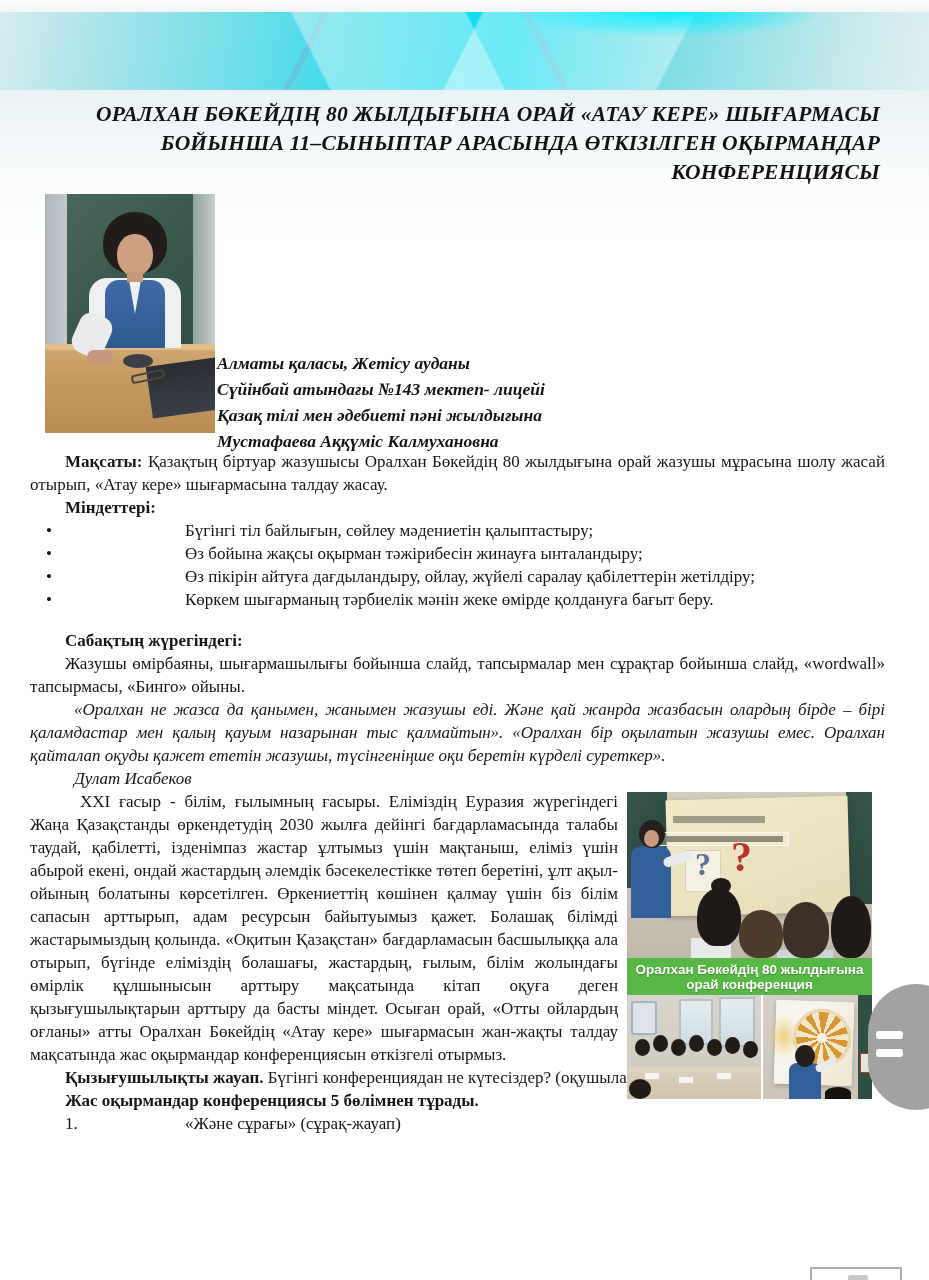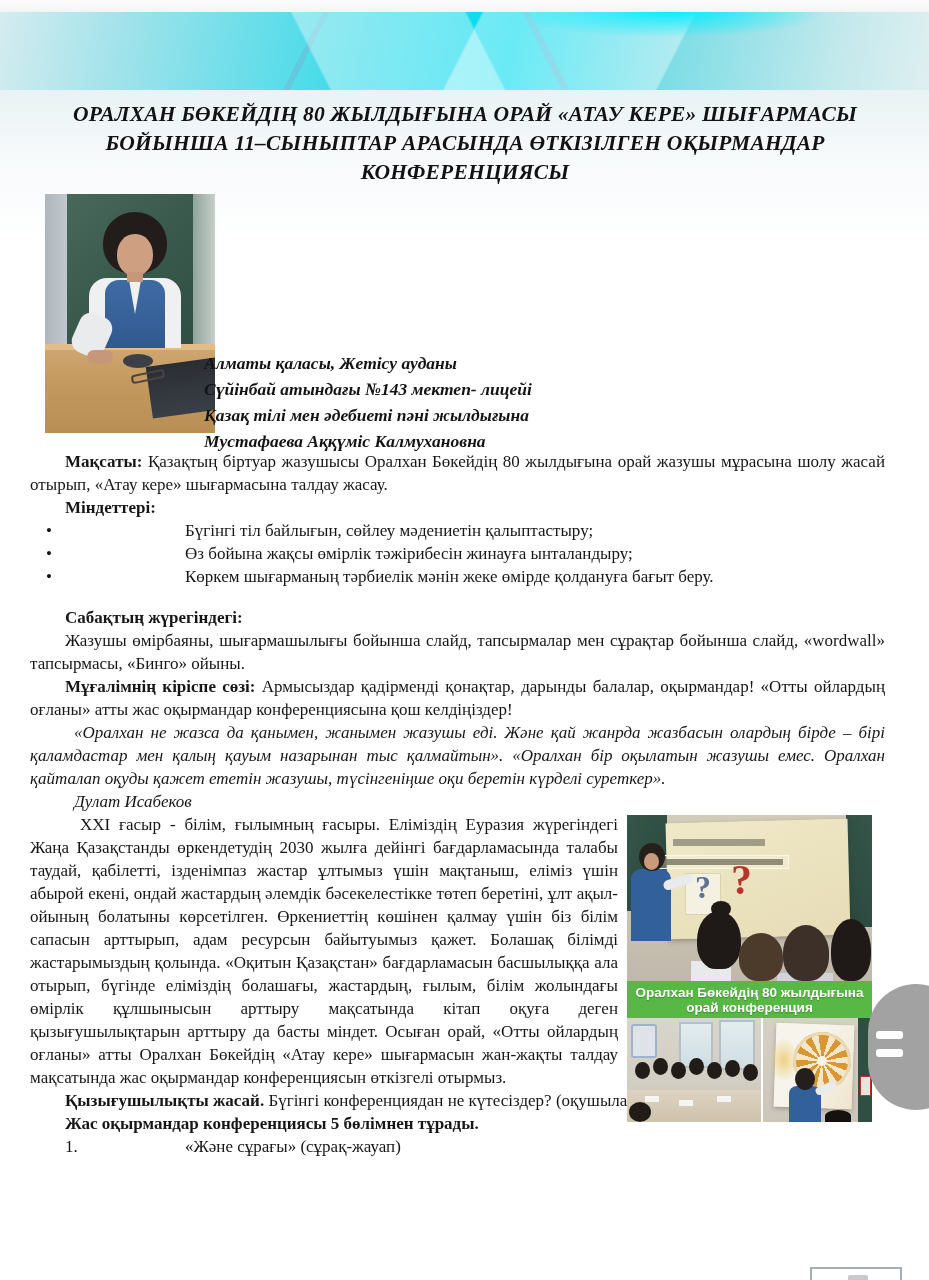--- a/index.html
+++ b/index.html
@@ -22,21 +22,21 @@
       linear-gradient(100deg,#d4ecef 0%,#9fe2ea 14%,#3fdbe9 38%,#00dcf0 55%,#7eddE6 72%,#c3e9ec 90%,#dfeff1 100%);
   }
   .banner-glow { position:absolute; left:55%; top:0; width:34%; height:26px;
     background:radial-gradient(ellipse at 50% 0%, rgba(0,238,255,.95), rgba(0,238,255,0) 70%); }
   .banner-fade { position:absolute; left:0; top:90px; width:100%; height:150px;
     background:linear-gradient(180deg,#e9f2f5 0%, #f7fafb 45%, #ffffff 100%); }
 
   
   .doc-title {
     position:absolute; left:50px; top:100px; width:830px;
-    text-align:center; font-weight:bold; font-style:italic;
+    text-align:right; font-weight:bold; font-style:italic;
     font-size:21.5px; line-height:29px; color:#121212; letter-spacing:.2px;
   }
 
   
   .teacher-photo { position:absolute; left:45px; top:194px; width:170px; height:239px;
     overflow:hidden; background:#c9cdd0; }
   .tp-wall { position:absolute; left:0; top:0; width:22px; height:160px; background:linear-gradient(90deg,#aeb6bc,#c2c9cd); }
   .tp-board { position:absolute; left:22px; top:0; width:148px; height:152px;
     background:linear-gradient(135deg,#47685a 0%,#3a5a4e 45%,#2f4d42 100%); }
   .tp-board-frame { position:absolute; left:148px; top:0; width:22px; height:152px; background:linear-gradient(90deg,#8fa49b,#c7cfcb); }
@@ -49,21 +49,21 @@
   .tp-shirt { position:absolute; left:44px; top:84px; width:92px; height:70px; border-radius:18px 18px 0 0; background:#eef0f2; }
   .tp-vest { position:absolute; left:60px; top:86px; width:60px; height:68px; border-radius:14px 14px 0 0; background:linear-gradient(180deg,#3f6ba5,#30598e); }
   .tp-vest-v { position:absolute; left:84px; top:86px; width:12px; height:34px; background:#eef0f2; clip-path:polygon(0 0,100% 0,50% 100%); }
   .tp-arm { position:absolute; left:30px; top:120px; width:34px; height:42px; border-radius:12px; background:#e9ebed; transform:rotate(24deg); }
   .tp-hand { position:absolute; left:42px; top:156px; width:26px; height:14px; border-radius:7px; background:#c7977b; }
   .tp-laptop { position:absolute; left:104px; top:168px; width:70px; height:52px; background:linear-gradient(180deg,#2a2d33,#3a3f47); transform:rotate(-8deg); }
   .tp-mouse { position:absolute; left:78px; top:160px; width:30px; height:14px; border-radius:50%; background:#3c4046; }
   .tp-glasses { position:absolute; left:86px; top:178px; width:34px; height:9px; border:2px solid #4a443c; border-radius:4px; background:transparent; transform:rotate(-12deg); }
 
   
-  .author-block { position:absolute; left:204px; top:350px; font-weight:bold; font-style:italic;
+  .author-block { position:absolute; left:217px; top:350px; font-weight:bold; font-style:italic;
     font-size:17.5px; line-height:26px; color:#131313; }
 
   
   .doc-body {
     position:absolute; left:30px; top:450px; width:855px;
     font-size:17px; line-height:23px; text-align:justify; color:#161616;
   }
   .doc-body p { margin:0; }
   .indent { text-indent:35px; }
   .indent-lg { text-indent:44px;font-style:italic; }
@@ -189,27 +189,27 @@
     <div>Мустафаева Аққүміс Калмухановна</div>
   </div>
 
   <div class="doc-body">
 
     <p class="indent"><span class="b">Мақсаты:</span> <span>Қазақтың біртуар жазушысы Оралхан Бөкейдің 80 жылдығына орай жазушы мұрасына шолу жасай отырып, «Атау кере» шығармасына талдау жасау.</span></p>
 
     <p class="indent"><span class="b">Міндеттері:</span></p>
 
     <p class="bullet-row">Бүгінгі тіл байлығын, сөйлеу мәдениетін қалыптастыру;</p>
-    <p class="bullet-row">Өз бойына жақсы өмірлік тәжірибесін жинауға ынталандыру;</p>
+    <p class="bullet-row">Өз бойына жақсы оқырман тәжірибесін жинауға ынталандыру;</p>
+    <p class="bullet-row">Өз пікірін айтуға дағдыландыру, ойлау, жүйелі саралау қабілеттерін жетілдіру;</p>
     <p class="bullet-row">Көркем шығарманың тәрбиелік мәнін жеке өмірде қолдануға бағыт беру.</p>
 
     <p class="indent gap-top"><span class="b">Сабақтың жүрегіндегі:</span></p>
     <p class="indent">Жазушы өмірбаяны, шығармашылығы бойынша слайд, тапсырмалар мен сұрақтар бойынша слайд, «wordwall» тапсырмасы, «Бинго» ойыны.</p>
 
-    <p class="indent"><span class="b">Мұғалімнің кіріспе сөзі:</span> <span>Армысыздар қадірменді қонақтар, дарынды балалар, оқырмандар! «Отты ойлардың оғланы» атты жас оқырмандар конференциясына қош келдіңіздер!</span></p>
 
     <p class="indent-lg">«Оралхан не жазса да қанымен, жанымен жазушы еді. Және қай жанрда жазбасын олардың бірде – бірі қаламдастар мен қалың қауым назарынан тыс қалмайтын». «Оралхан бір оқылатын жазушы емес. Оралхан қайталап оқуды қажет ететін жазушы, түсінгеніңше оқи беретін күрделі суреткер».</p>
     <p class="indent-lg">Дулат Исабеков</p>
 
     <div class="collage">
       <div class="cg-top">
         <div class="cg-board-l"></div>
         <div class="cg-board-r"></div>
         <div class="cg-screen"></div>
         <div class="cg-slide-line1"></div>
@@ -259,21 +259,21 @@
         <div class="cg-poster2"></div>
         <div class="cg-t2-vest"></div>
         <div class="cg-t2-hair"></div>
         <div class="cg-t2-arm"></div>
         <div class="dk1"></div>
       </div>
     </div>
 
     <p class="indent" style="text-indent:50px;">XXI ғасыр - білім, ғылымның ғасыры. Еліміздің Еуразия жүрегіндегі Жаңа Қазақстанды өркендетудің 2030 жылға дейінгі бағдарламасында талабы таудай, қабілетті, ізденімпаз жастар ұлтымыз үшін мақтаныш, еліміз үшін абырой екені, ондай жастардың әлемдік бәсекелестікке төтеп беретіні, ұлт ақыл-ойының болатыны көрсетілген. Өркениеттің көшінен қалмау үшін біз білім сапасын арттырып, адам ресурсын байытуымыз қажет. Болашақ білімді жастарымыздың қолында. «Оқитын Қазақстан» бағдарламасын басшылыққа ала отырып, бүгінде еліміздің болашағы, жастардың, ғылым, білім жолындағы өмірлік құлшынысын арттыру мақсатында кітап оқуға деген қызығушылықтарын арттыру да басты міндет. Осыған орай, «Отты ойлардың оғланы» атты Оралхан Бөкейдің «Атау кере» шығармасын жан-жақты талдау мақсатында жас оқырмандар конференциясын өткізгелі отырмыз.</p>
 
-    <p class="indent"><span class="b">Қызығушылықты жасай.</span> <span>Бүгінгі конференциядан не күтесіздер? (оқушылар жауап береді)</span></p>
+    <p class="indent"><span class="b">Қызығушылықты жауап.</span> <span>Бүгінгі конференциядан не күтесіздер? (оқушылар жауап береді)</span></p>
 
     <p class="indent"><span class="b">Жас оқырмандар конференциясы 5 бөлімнен тұрады.</span></p>
 
     <p class="num-row"><span class="num">1.</span><span>«Және сұрағы» (сұрақ-жауап)</span></p>
 
   </div>
 
   <div class="side-handle">
     <div class="bar bar-1"></div>
     <div class="bar bar-2"></div>

